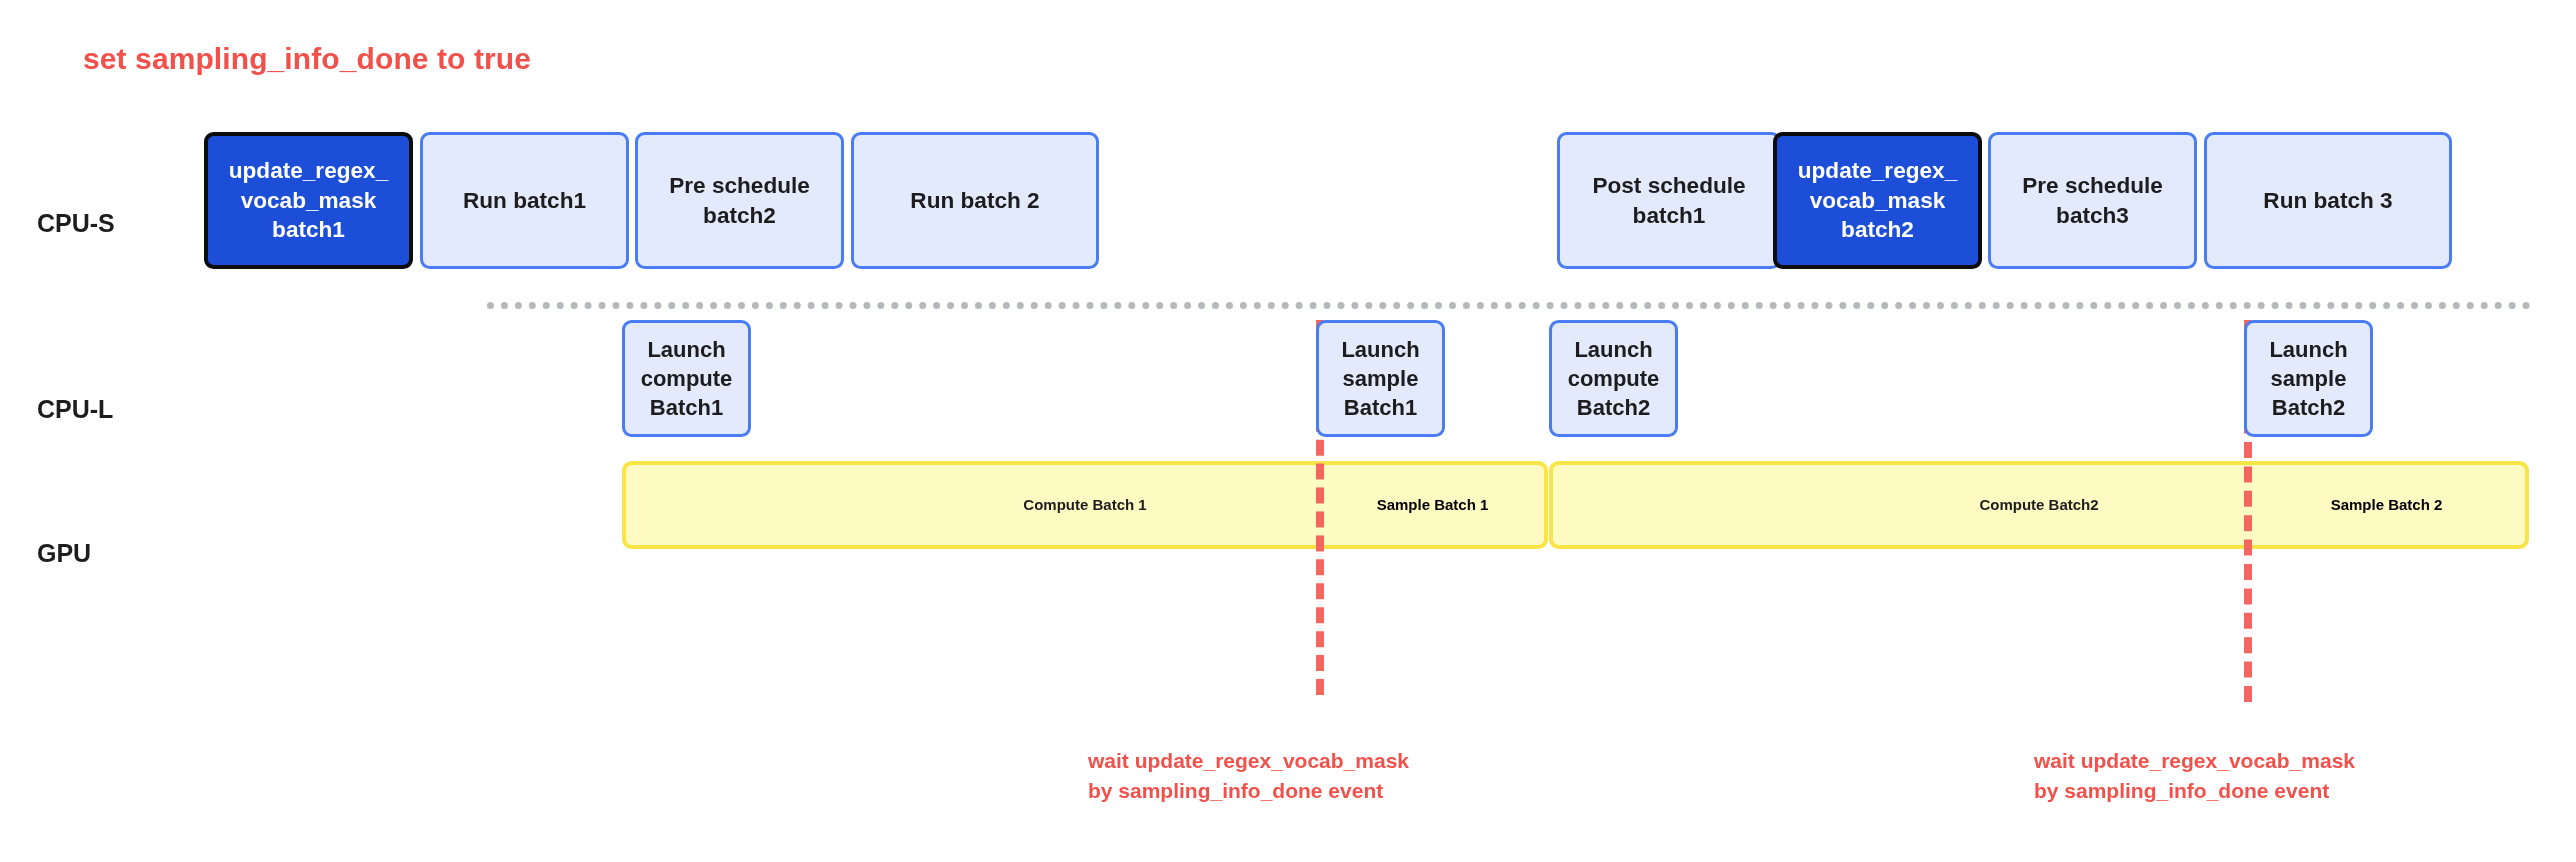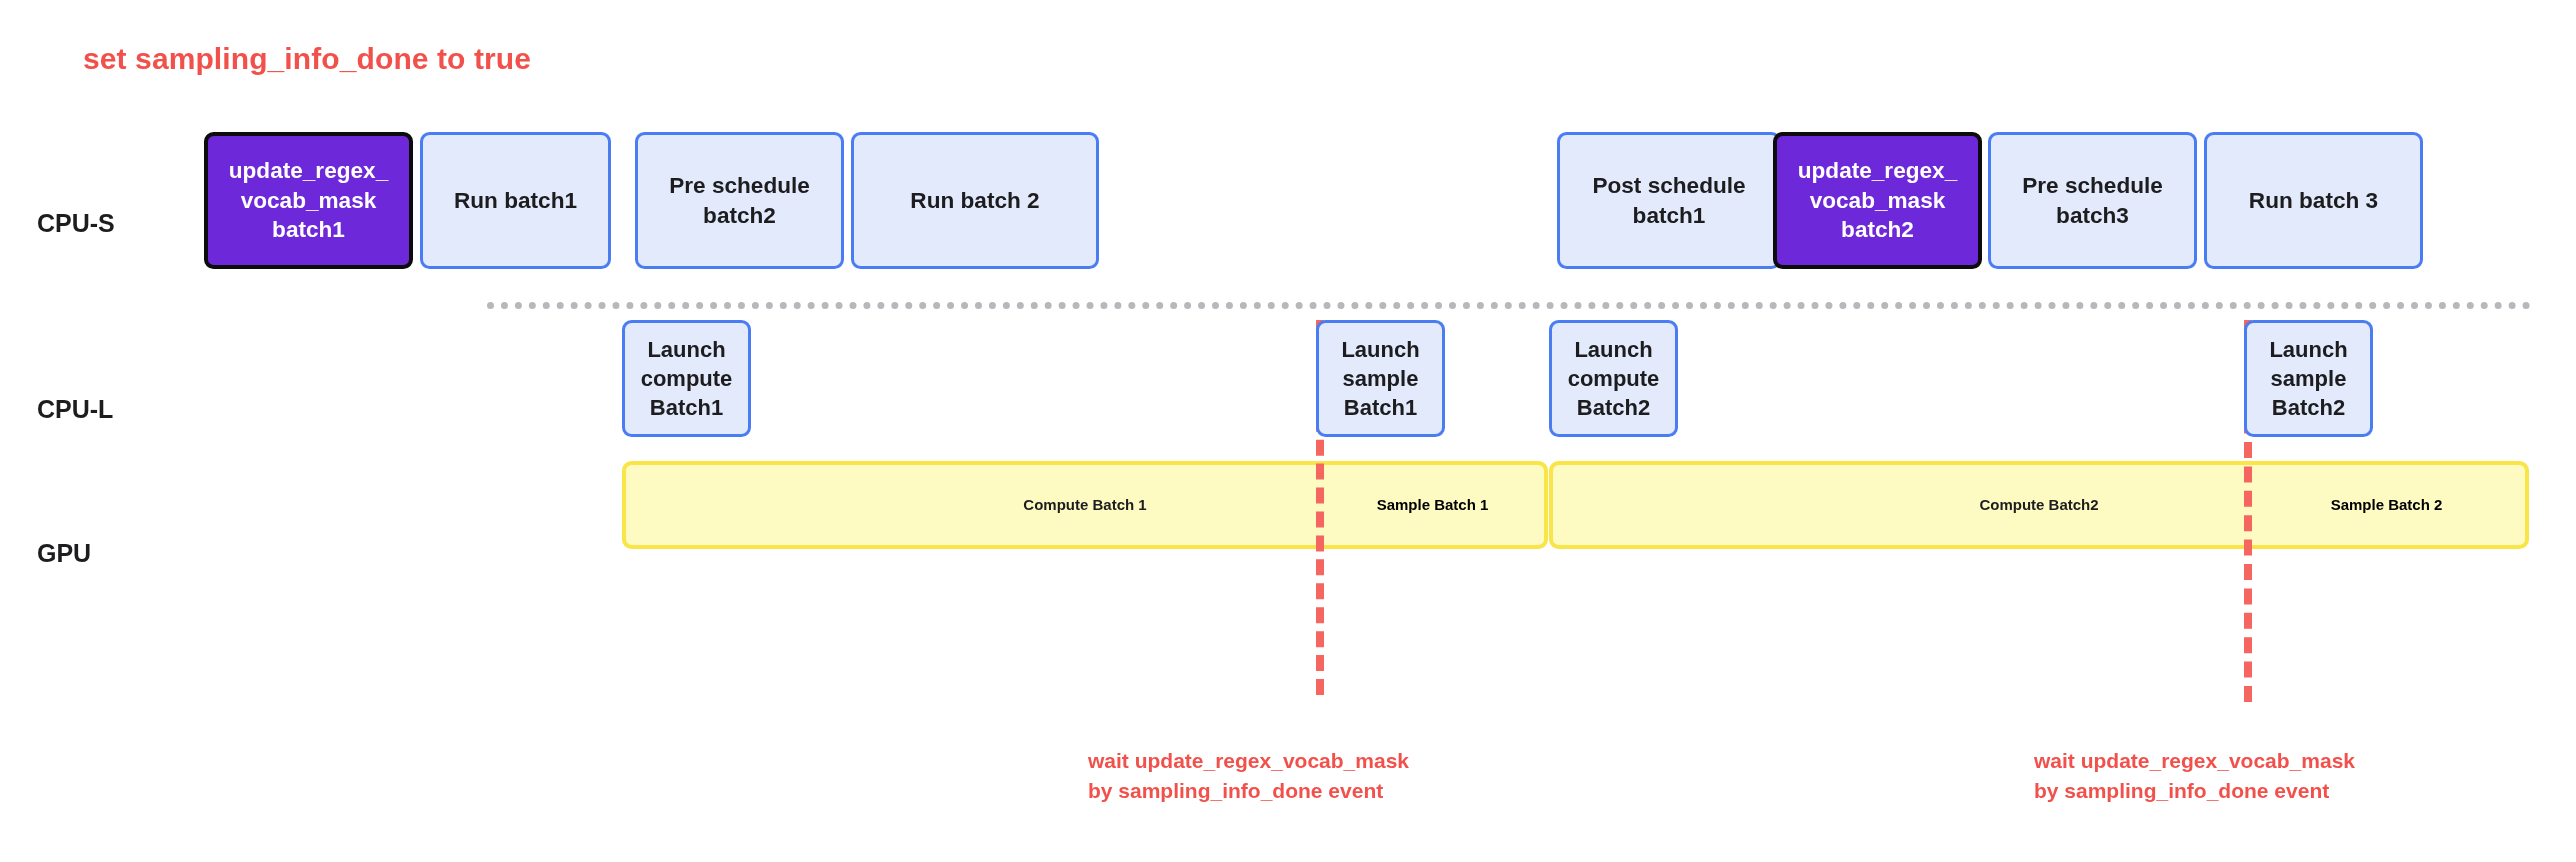--- a/index.html
+++ b/index.html
@@ -55,21 +55,21 @@
     text-align: center;
     line-height: 1.30;
     overflow: hidden;
   }
   .box-blue {
     background: #e3eafc;
     border: 3.5px solid #4a7cf3;
     color: #1d1d1f;
   }
   .box-red {
-    background: #6d28d9;
+    background: #1d4ed8;
     border: 4.3px solid #0c0c0c;
     color: #ffffff;
   }
   .box-yellow {
     background: #fdfac2;
     border: 4.3px solid #f9e547;
     color: #1d1d1f;
   }
 
   
@@ -131,39 +131,39 @@
 
   <div class="row-label" id="label-cpus">CPU-S</div>
   <div class="row-label" id="label-cpul">CPU-L</div>
   <div class="row-label" id="label-gpu">GPU</div>
 
   <div id="row-separator"></div>
 
   <div class="task-box box-red cpus-box" style="left:204px; width:209px;">
     <span>update_regex_<br>vocab_mask<br>batch1</span>
   </div>
-  <div class="task-box box-blue cpus-box" style="left:420px; width:191px;">
+  <div class="task-box box-blue cpus-box" style="left:420px; width:209px;">
     <span>Run batch1</span>
   </div>
   <div class="task-box box-blue cpus-box" style="left:635px; width:209px;">
     <span>Pre schedule<br>batch2</span>
   </div>
   <div class="task-box box-blue cpus-box" style="left:851px; width:248px;">
     <span>Run batch 2</span>
   </div>
   <div class="task-box box-blue cpus-box" style="left:1557px; width:224px;">
     <span>Post schedule<br>batch1</span>
   </div>
   <div class="task-box box-red cpus-box" style="left:1773px; width:209px;">
     <span>update_regex_<br>vocab_mask<br>batch2</span>
   </div>
   <div class="task-box box-blue cpus-box" style="left:1988px; width:209px;">
     <span>Pre schedule<br>batch3</span>
   </div>
-  <div class="task-box box-blue cpus-box" style="left:2204px; width:219px;">
+  <div class="task-box box-blue cpus-box" style="left:2204px; width:248px;">
     <span>Run batch 3</span>
   </div>
 
   <div class="task-box box-yellow gpu-box" style="left:622px; width:926px;">
     <span>Compute Batch 1</span>
   </div>
   <div class="task-box box-yellow gpu-box" style="left:1549px; width:980px;">
     <span>Compute Batch2</span>
   </div>
 

